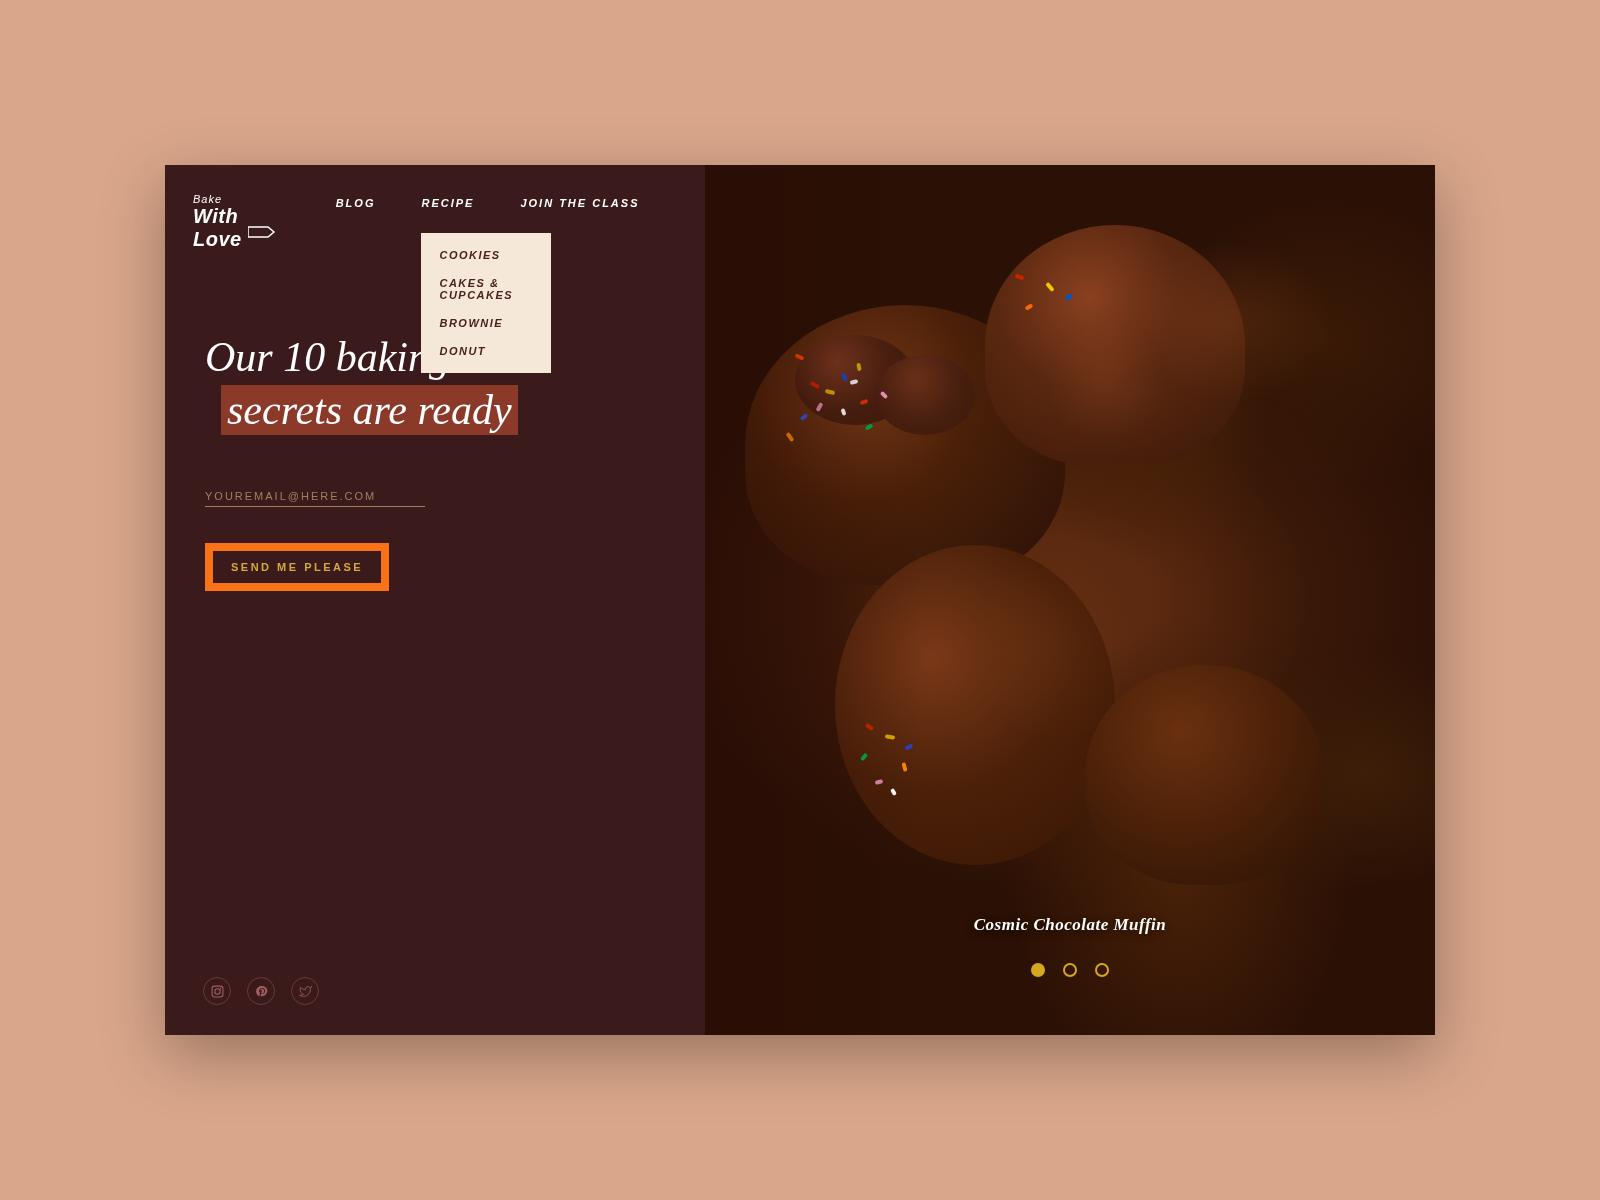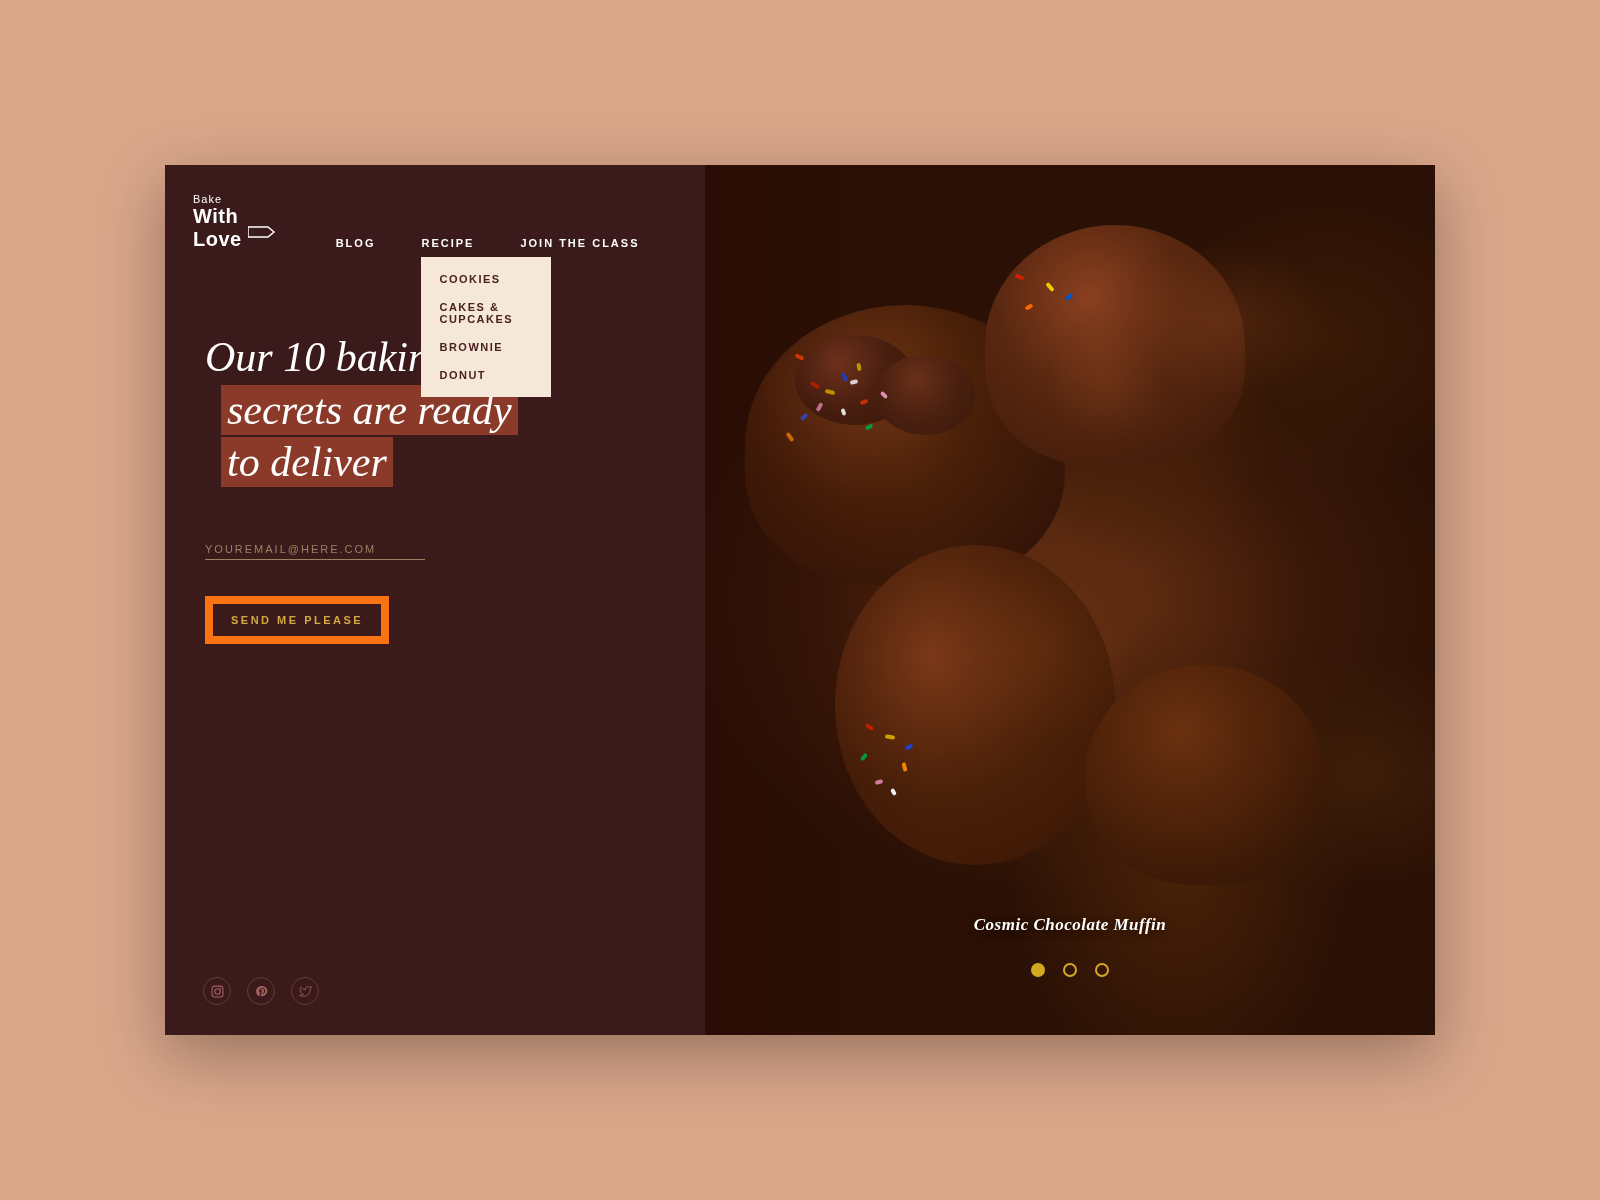--- a/index.html
+++ b/index.html
@@ -30,23 +30,24 @@
       background-color: #3a1a1a;
       position: relative;
       z-index: 2;
       display: flex;
       flex-direction: column;
     }
 
     
     .navbar {
       display: flex;
-      align-items: flex-end;
+      align-items: flex-start;
       padding: 28px 46px 0 28px;
       gap: 0;
+      font-style: italic;
     }
 
     .logo-area {
       display: flex;
       flex-direction: column;
       margin-right: 60px;
     }
 
     .logo-bake {
       font-size: 11px;
@@ -97,21 +98,21 @@
       font-weight: 600;
       text-transform: uppercase;
       cursor: pointer;
       padding: 0 40px 0 0;
       white-space: nowrap;
     }
 
     
     .recipe-dropdown {
       position: absolute;
-      top: 24px;
+      top: 40px;
       left: 0;
       background-color: #f5e8d8;
       width: 130px;
       padding: 8px 0;
       z-index: 10;
     }
 
     .recipe-dropdown-item {
       display: block;
       padding: 8px 18px;
@@ -392,21 +393,20 @@
       </div>
 
     </nav>
 
     <div class="hero-section">
       <h1 class="hero-heading">
         <span>Our 10 baking</span>
         <br>
         <span class="highlight">secrets are ready</span>
         <br>
-        <span class="highlight">to deliver</span>
       </h1>
 
       <div class="email-form">
         <input class="email-input" type="email" placeholder="YOUREMAIL@HERE.COM" style="">
         <button class="send-button">SEND ME PLEASE</button>
       </div>
     </div>
 
     <div class="social-area">
 

